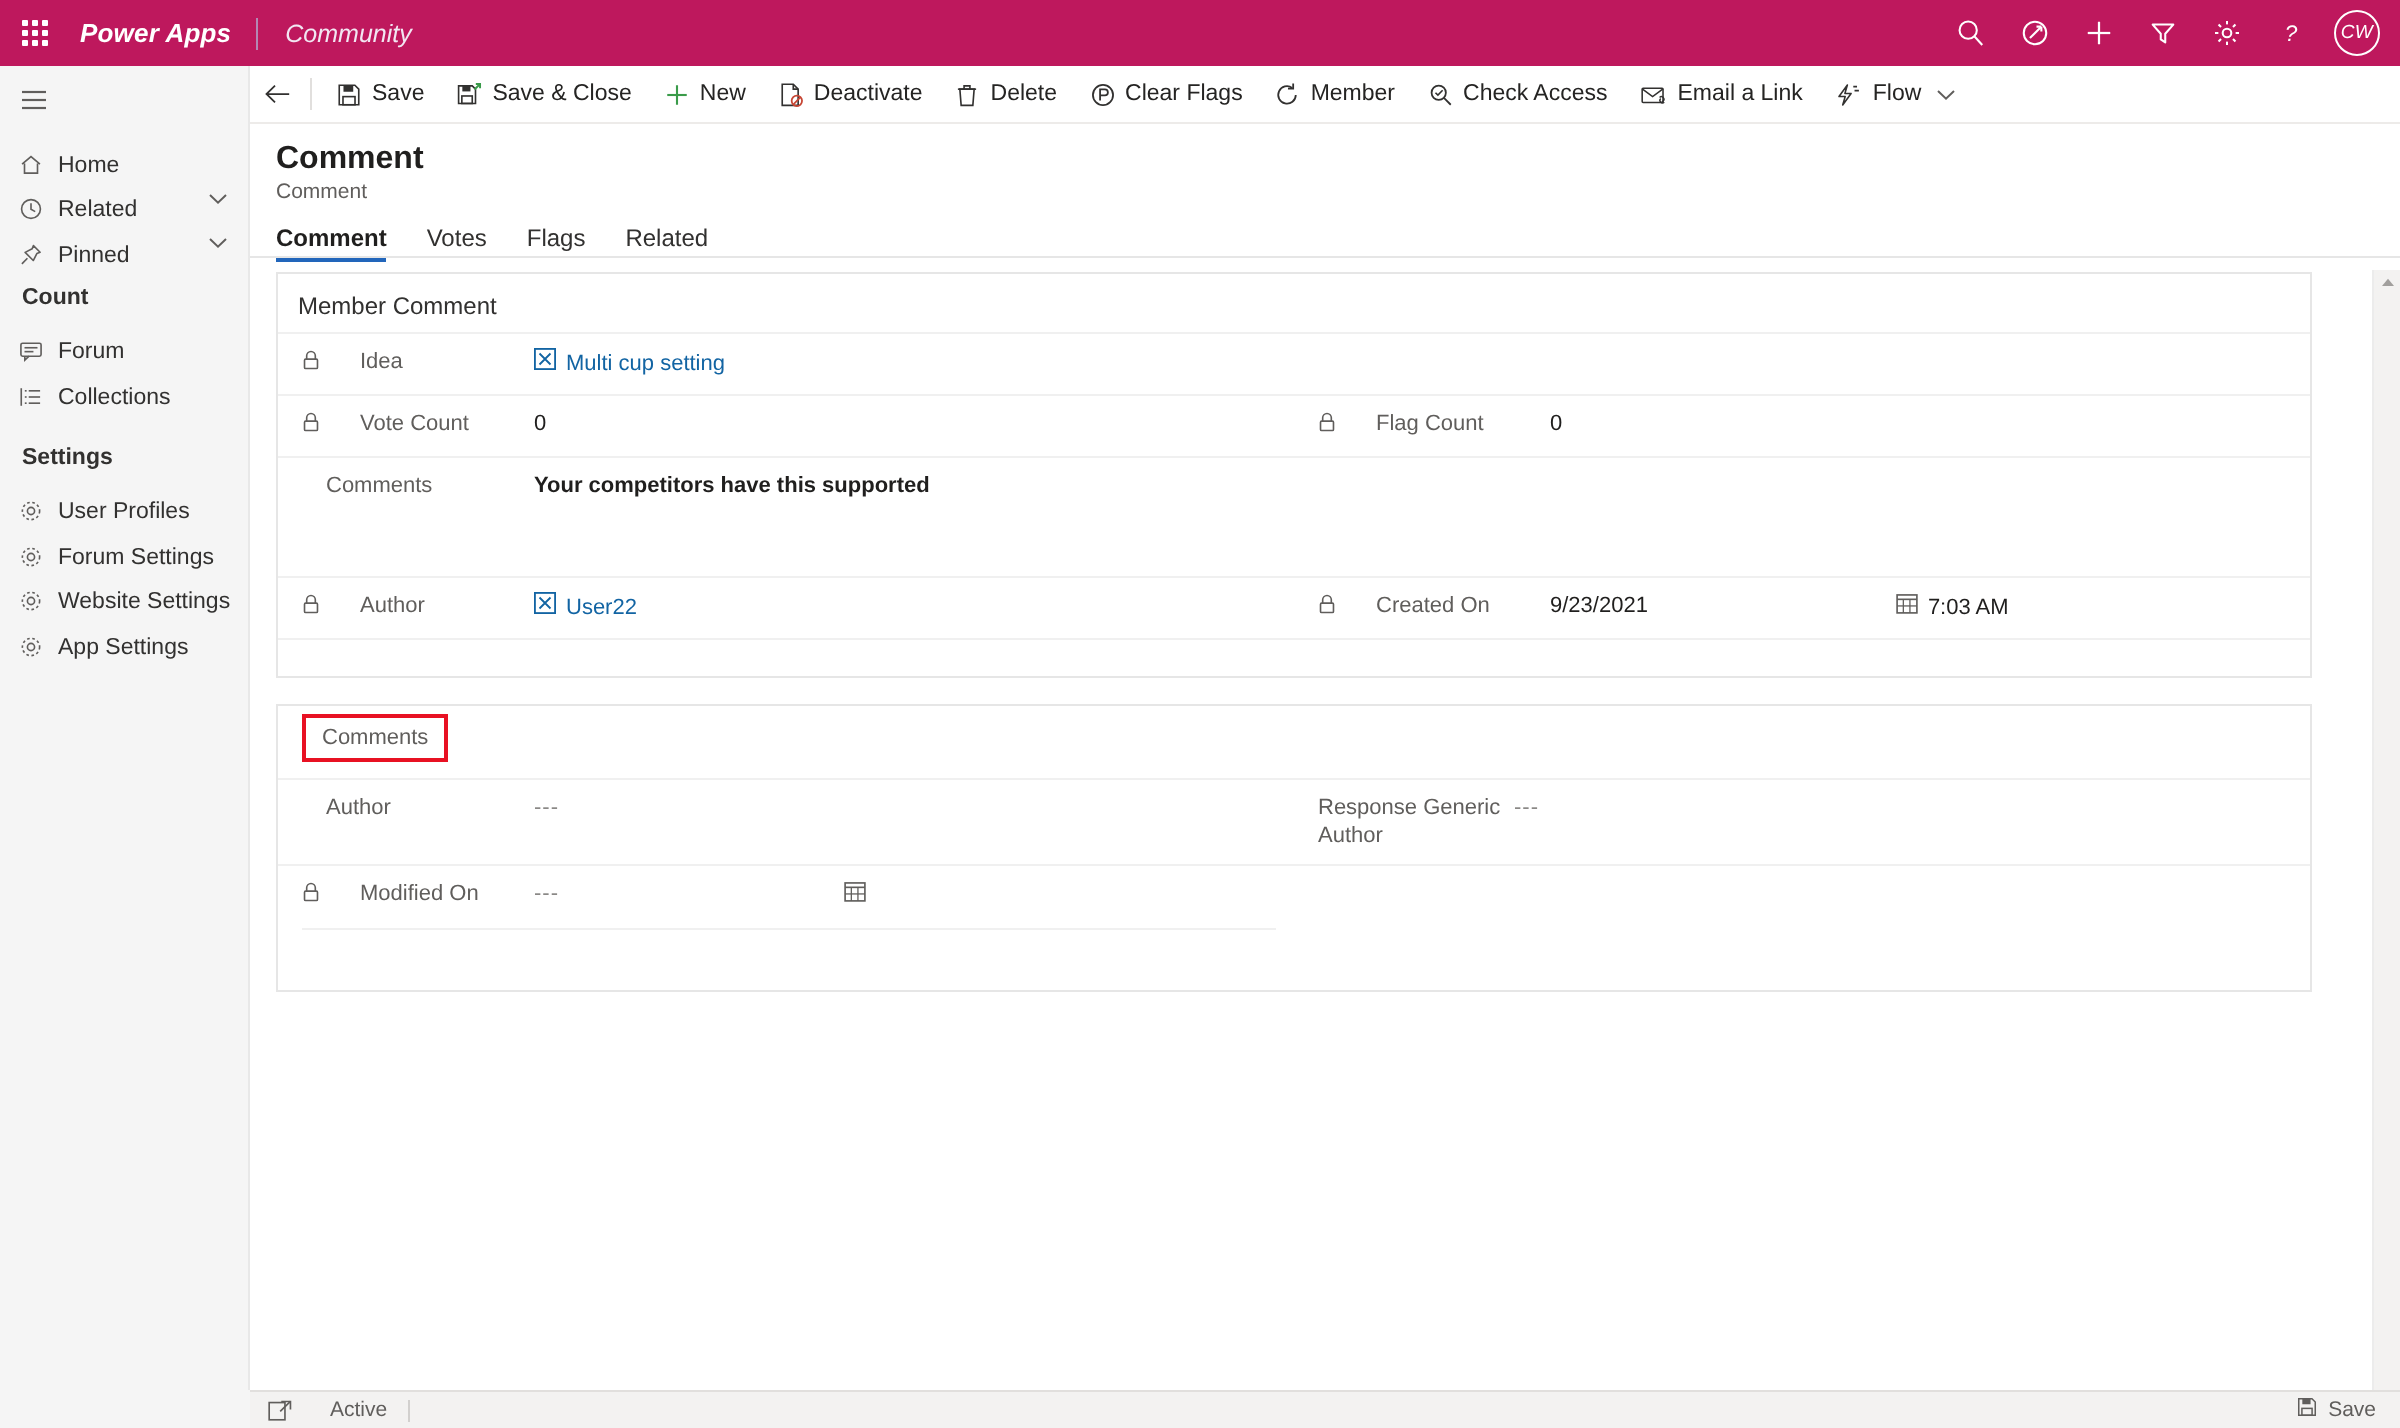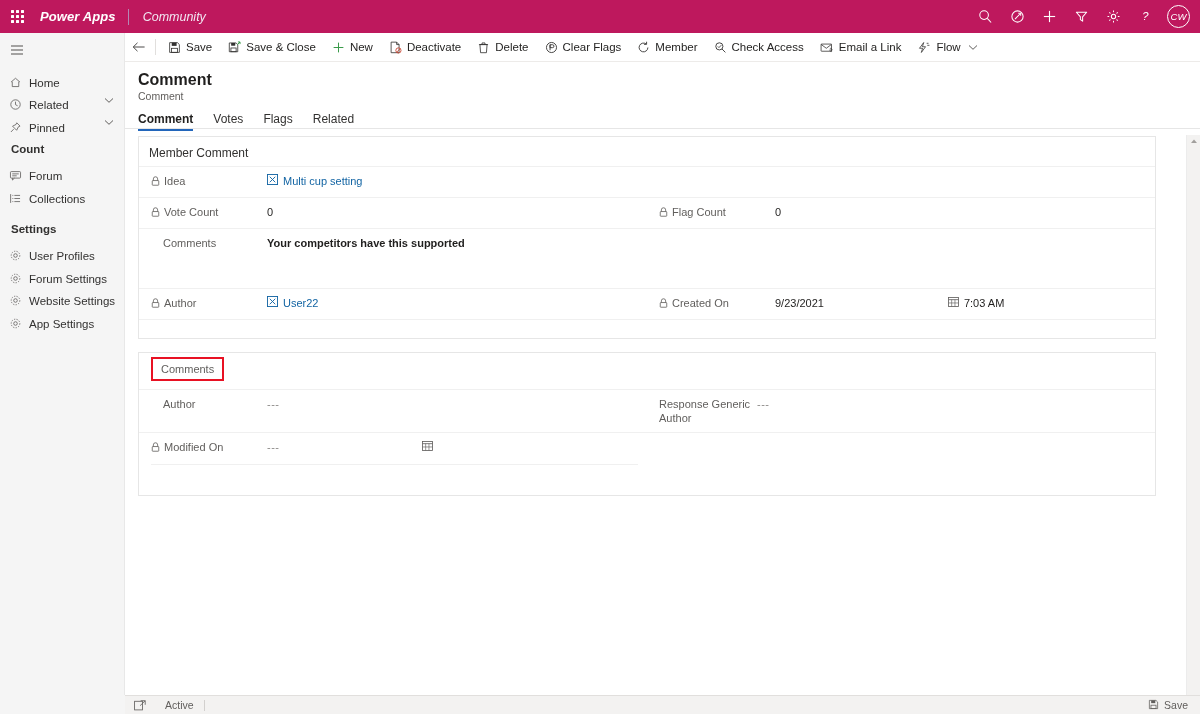--- a/index.html
+++ b/index.html
@@ -131,21 +131,21 @@
     display: flex; border-top: 1px solid #f0f0f0;
     min-height: 31px; align-items: stretch;
   }
   .frow.no-top { border-top: none; }
   .fcol { display: flex; align-items: flex-start; padding: 7px 0 7px 0; }
   .fcol.left { width: 50%; border-right: none; }
   .fcol.right { width: 50%; }
   .fcol.full { width: 100%; }
 
   .flabel {
-    display: flex; align-items: flex-start; gap: 4px;
+    display: flex; align-items: flex-start; gap: 20px;
     font-size: 11px; color: #605e5c; width: 128px; flex: 0 0 128px;
     padding-left: 12px; line-height: 14px;
   }
   .flabel.indent { padding-left: 24px; }
   .lock-ico { flex: 0 0 auto; margin-top: 1px; }
   .fvalue {
     font-size: 11px; color: #201f1e; line-height: 15px; padding-top: 0;
     display: flex; align-items: center; gap: 5px;
   }
   .fvalue.bold { font-weight: bold; }

